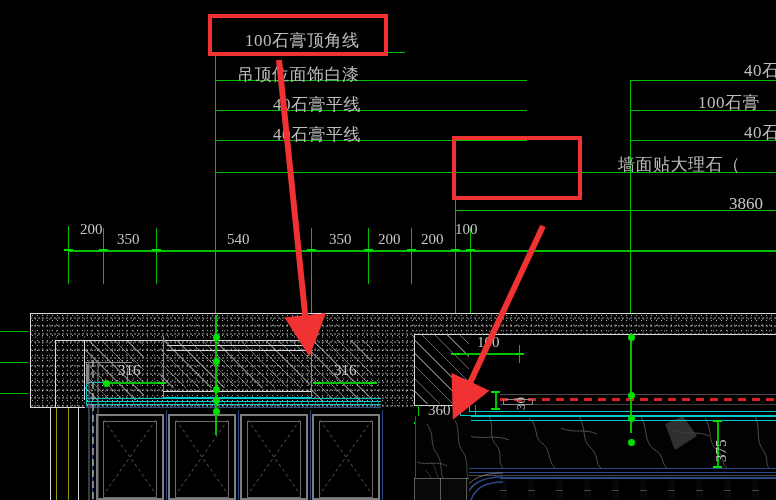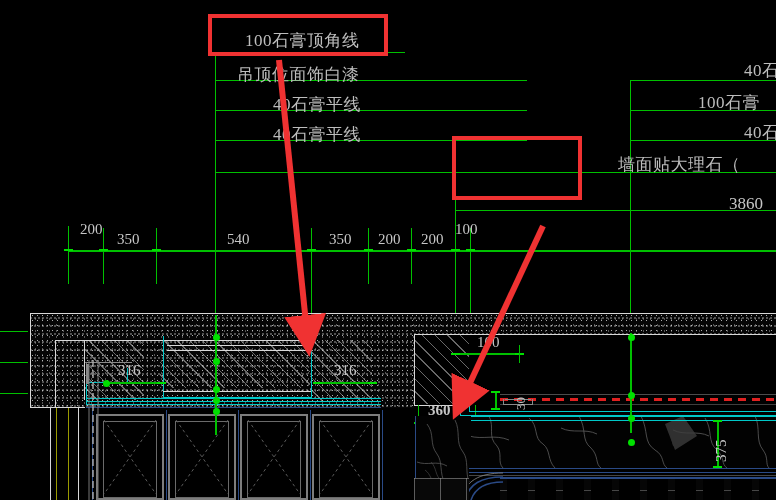--- a/index.html
+++ b/index.html
@@ -192,21 +192,21 @@
   <div class="tick" style="left:455px;top:354px;"></div>
   <div class="tick" style="left:519px;top:354px;"></div>
   <div class="vline" style="left:519px;top:345px;height:18px;"></div>
   <div class="dim" style="left:477px;top:335px;">100</div>
 
   <div class="hline" style="left:418px;top:422px;width:58px;height:2px;"></div>
   <div class="tick" style="left:418px;top:423px;"></div>
   <div class="tick" style="left:475px;top:423px;"></div>
   <div class="vline" style="left:418px;top:405px;height:26px;"></div>
   <div class="vline" style="left:475px;top:405px;height:26px;"></div>
-  <div class="dim" style="left:428px;top:403px;font-weight:bold;">360</div>
+  <div class="dim" style="left:428px;top:403px;">360</div>
 
   <div class="cvline" style="left:460px;top:398px;height:18px;"></div>
   <div class="cvline" style="left:469px;top:398px;height:14px;"></div>
   <div class="cline" style="left:460px;top:415px;width:316px;"></div>
   <div class="cline" style="left:469px;top:411px;width:307px;"></div>
   <div class="node" style="left:460px;top:399px;"></div>
 
   <div class="redstrip" style="left:500px;top:398px;width:276px;"></div>
   <div class="gray" style="left:500px;top:394px;width:276px;height:1px;opacity:.55;"></div>
   <div class="gray" style="left:500px;top:404px;width:276px;height:1px;opacity:.45;"></div>

